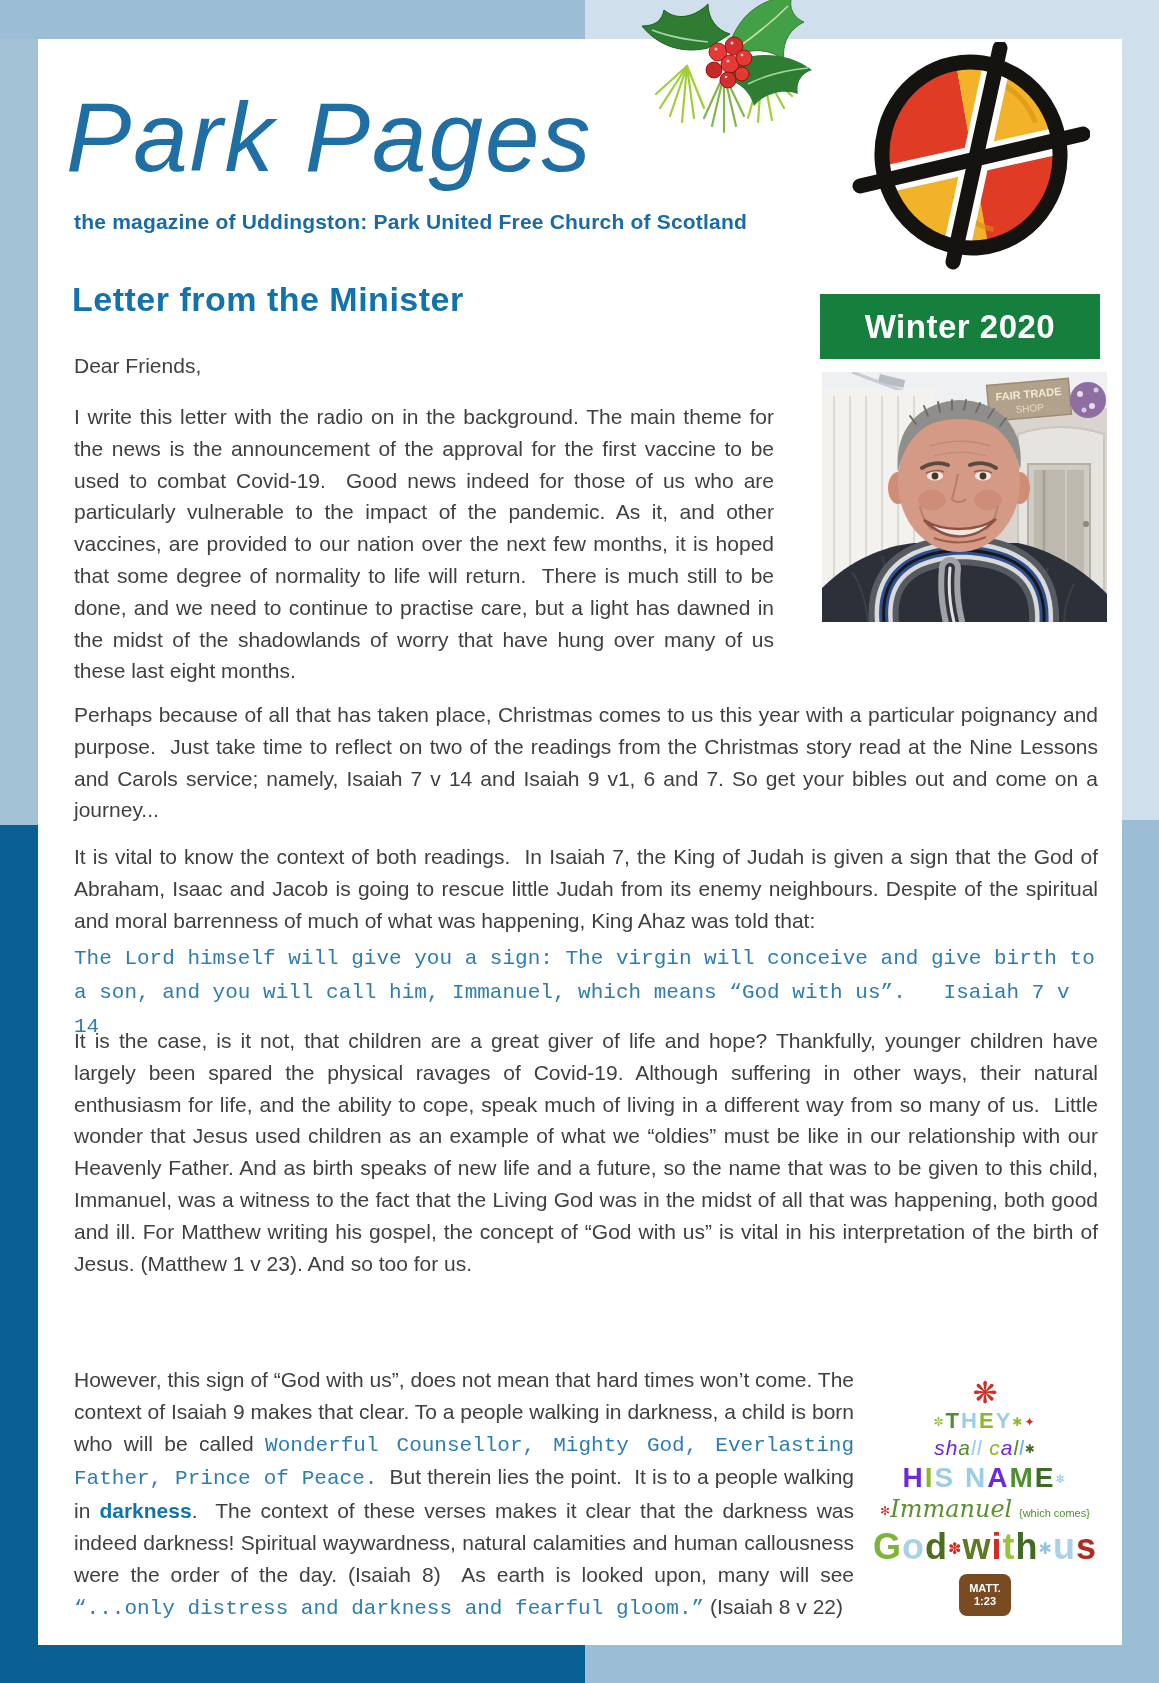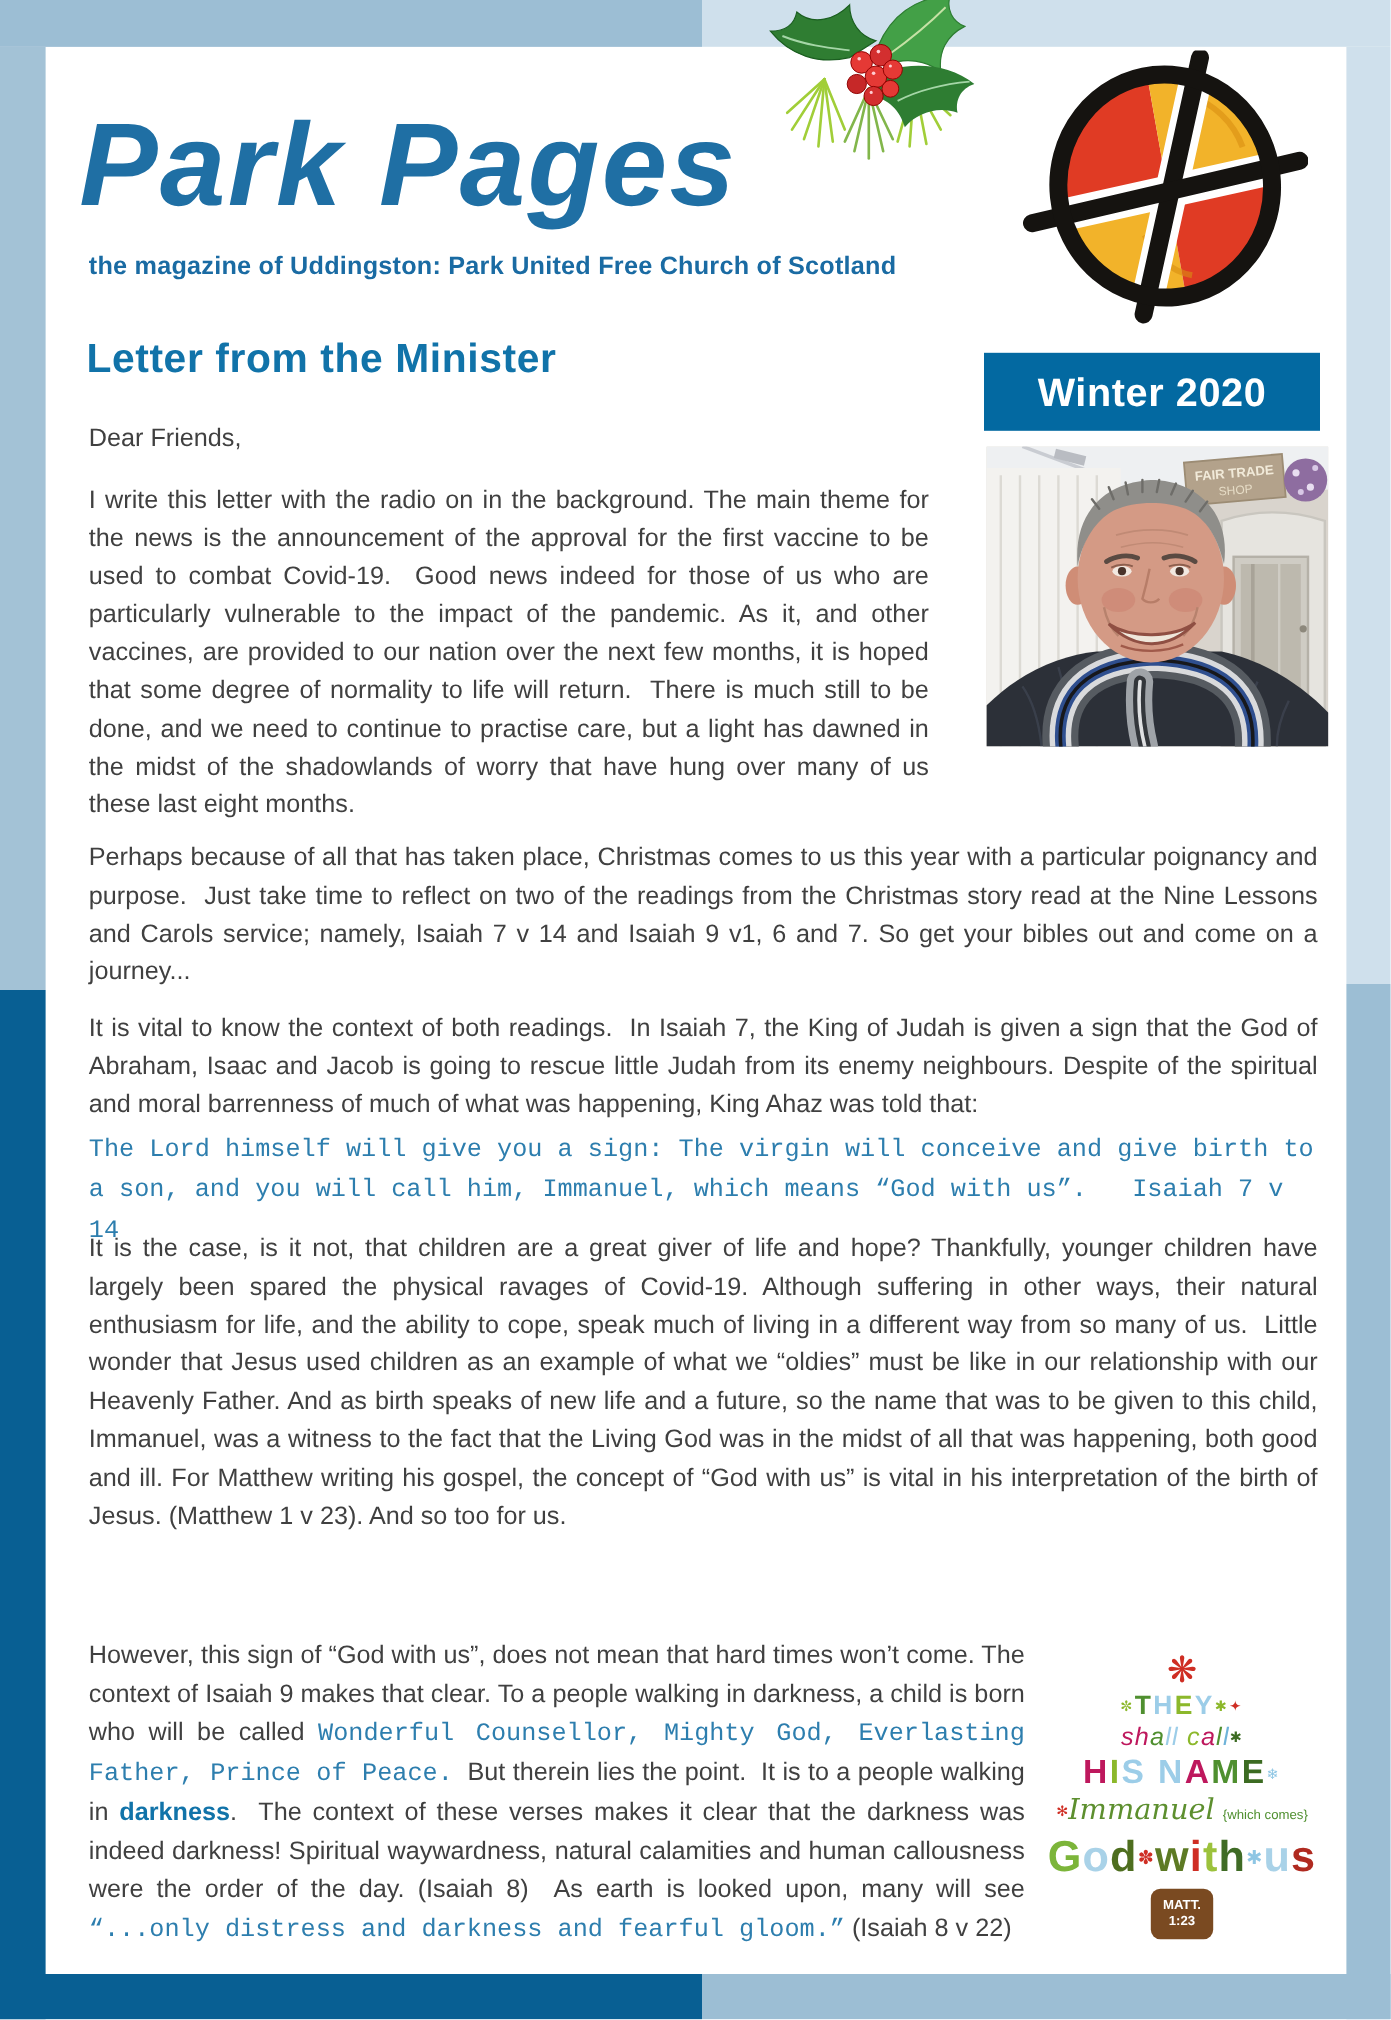--- a/index.html
+++ b/index.html
@@ -13,24 +13,24 @@
   .band-top-muted{left:0;top:0;width:585px;height:39px;background:#9cbed4;}
   .strip-left-light{left:0;top:39px;width:38px;height:786px;background:#a3c2d6;}
   .strip-left-dark{left:0;top:825px;width:38px;height:858px;background:#085f93;}
   .strip-right-pale{left:1122px;top:39px;width:37px;height:781px;background:#cfe0ec;}
   .strip-right-muted{left:1122px;top:820px;width:37px;height:863px;background:#9cbed4;}
   .band-bottom-dark{left:0;top:1645px;width:585px;height:38px;background:#085f93;}
   .band-bottom-muted{left:585px;top:1645px;width:574px;height:38px;background:#9cbed4;}
 
   
   .title{left:66px;top:84px;width:660px;font-style:italic;font-size:98px;line-height:106px;
-         color:#1f6fa4;letter-spacing:2px;font-weight:700;}
+         color:#1f6fa4;letter-spacing:2px;font-weight:400;}
   .subtitle{left:74px;top:210px;font-size:21px;font-weight:bold;color:#1a6ba3;letter-spacing:0.2px;}
   .heading{left:72px;top:280px;font-size:34px;font-weight:bold;color:#1173a9;letter-spacing:0.5px;}
-  .issue-badge{left:820px;top:294px;width:280px;height:65px;background:#0369a1;color:#ffffff;
+  .issue-badge{left:820px;top:294px;width:280px;height:65px;background:#15803d;color:#ffffff;
          font-size:33px;font-weight:bold;text-align:center;line-height:65px;letter-spacing:0.5px;}
 
   
   .body-text{margin:0;font-size:21px;line-height:31.8px;color:#404040;text-align:justify;}
   .sal{left:74px;top:350px;text-align:right;}
   .p1{left:74px;top:401px;width:700px;}
   .p2{left:74px;top:699px;width:1024px;}
   .p3{left:74px;top:841px;width:1024px;}
   .pq{left:74px;top:941px;width:1024px;text-align:left;}
   .p4{left:74px;top:1025px;width:1024px;}
@@ -46,21 +46,21 @@
 
   
   .tree{left:866px;top:1378px;width:238px;text-align:center;line-height:1;}
   .tree div{margin:0 auto;}
   .tl1{font-size:30px;color:#cf2e24;line-height:30px;}
   .t-they{font-size:22px;font-weight:bold;letter-spacing:2px;line-height:26px;margin-top:2px;}
   .t-shall{font-size:21px;font-style:italic;letter-spacing:1px;line-height:25px;}
   .t-hisname{font-size:28px;font-weight:bold;letter-spacing:2px;line-height:31px;}
   .t-imm{font-size:24px;font-style:italic;line-height:28px;}
   .t-god{font-size:36px;font-weight:bold;letter-spacing:1px;line-height:40px;}
-  .c-red{color:#be185d;} .c-lime{color:#8cb82b;} .c-grn{color:#4f8f2f;}
+  .c-red{color:#6d28d9;} .c-lime{color:#8cb82b;} .c-grn{color:#4f8f2f;}
   .c-dkg{color:#3c6b22;} .c-ltb{color:#9ccde8;} .c-blue{color:#6fb3d9;}
   .c-sage{color:#4f8f2f;} .c-scr{color:#5d8f2f;font-family:"DejaVu Serif",serif;}
   .c-which{font-size:11px;font-style:normal;color:#4f8f2f;letter-spacing:0;}
   .st{font-size:12px;vertical-align:middle;} .s2{font-size:16px;} .red{color:#cf2e24;} .lime{color:#8cb82b;} .ltb{color:#8ec6e4;} .dkg{color:#3c6b22;}
   .g1{color:#7cb53a;} .g2{color:#a9d2e8;} .g3{color:#4e6e1f;} .g4{color:#5d7a24;}
   .g5{color:#cf2e24;} .g6{color:#9cc23c;} .g7{color:#3f6b25;} .g8{color:#a9d2e8;} .g9{color:#b02a20;}
   .matt-badge{width:52px;height:42px;background:#7a4a21;border-radius:8px;color:#fff;
     font-size:11px;font-weight:bold;line-height:13px;padding-top:8px;box-sizing:border-box;margin-top:4px !important;}
 </style>
 </head>

